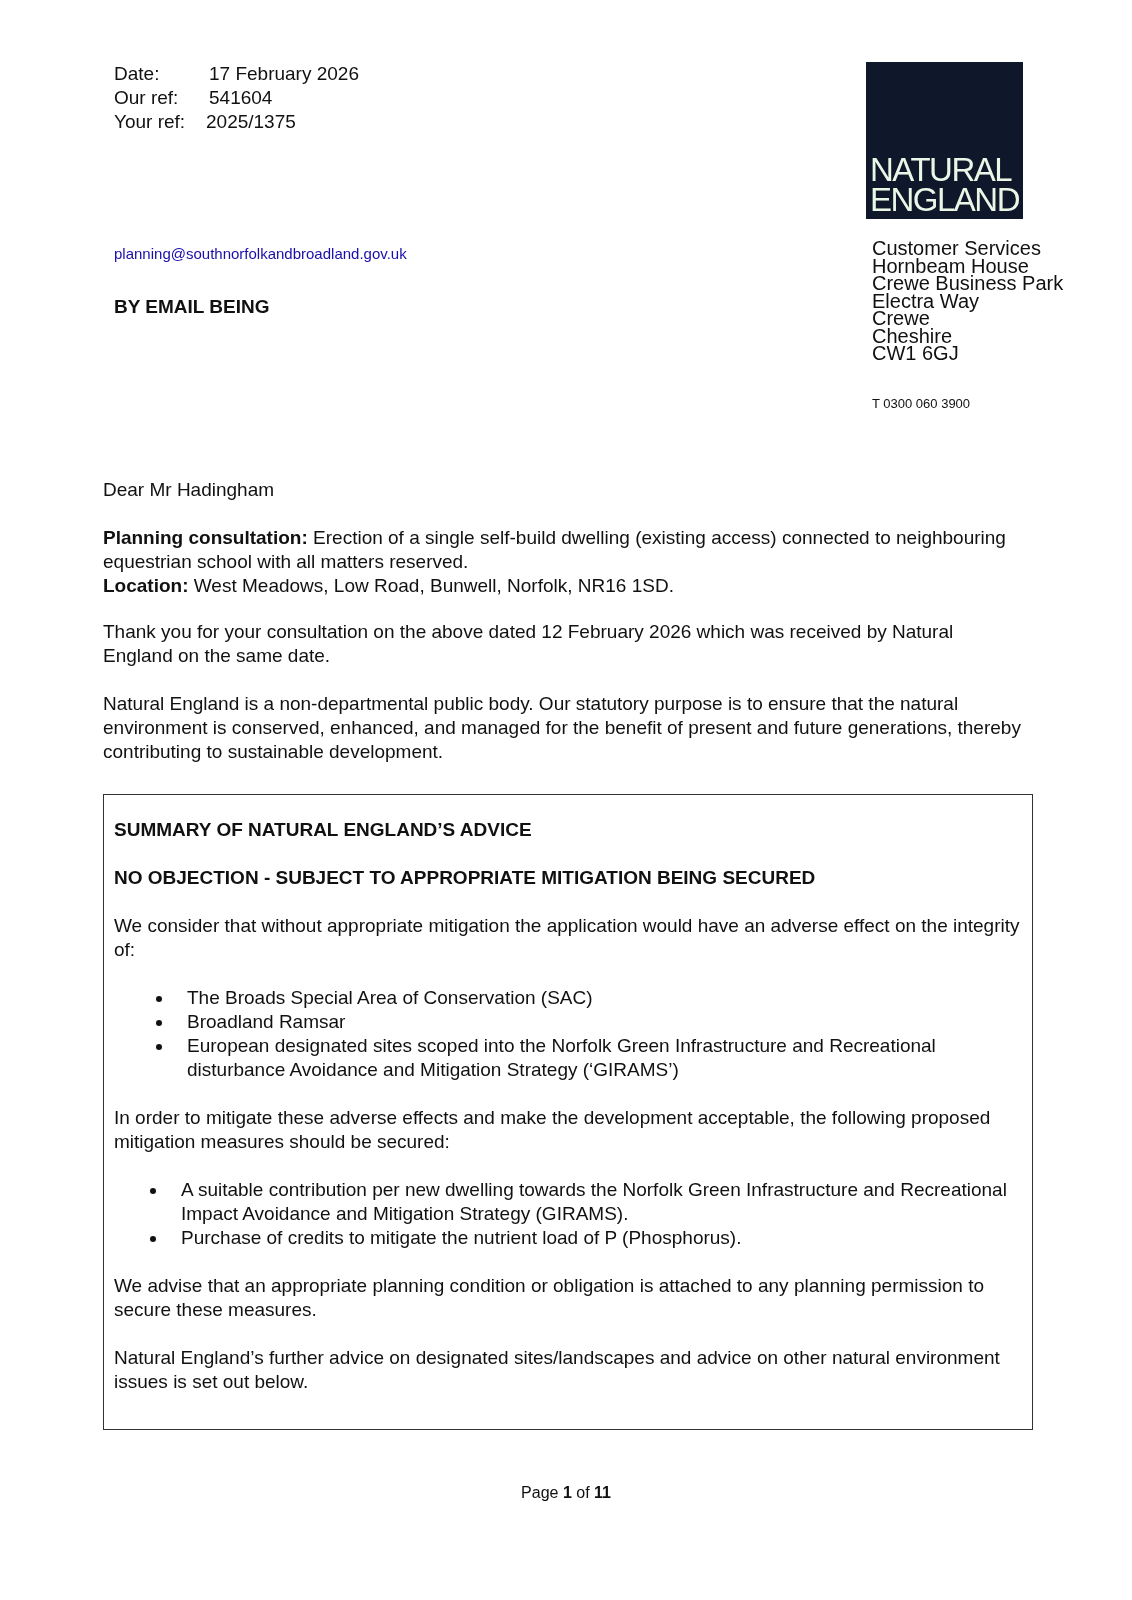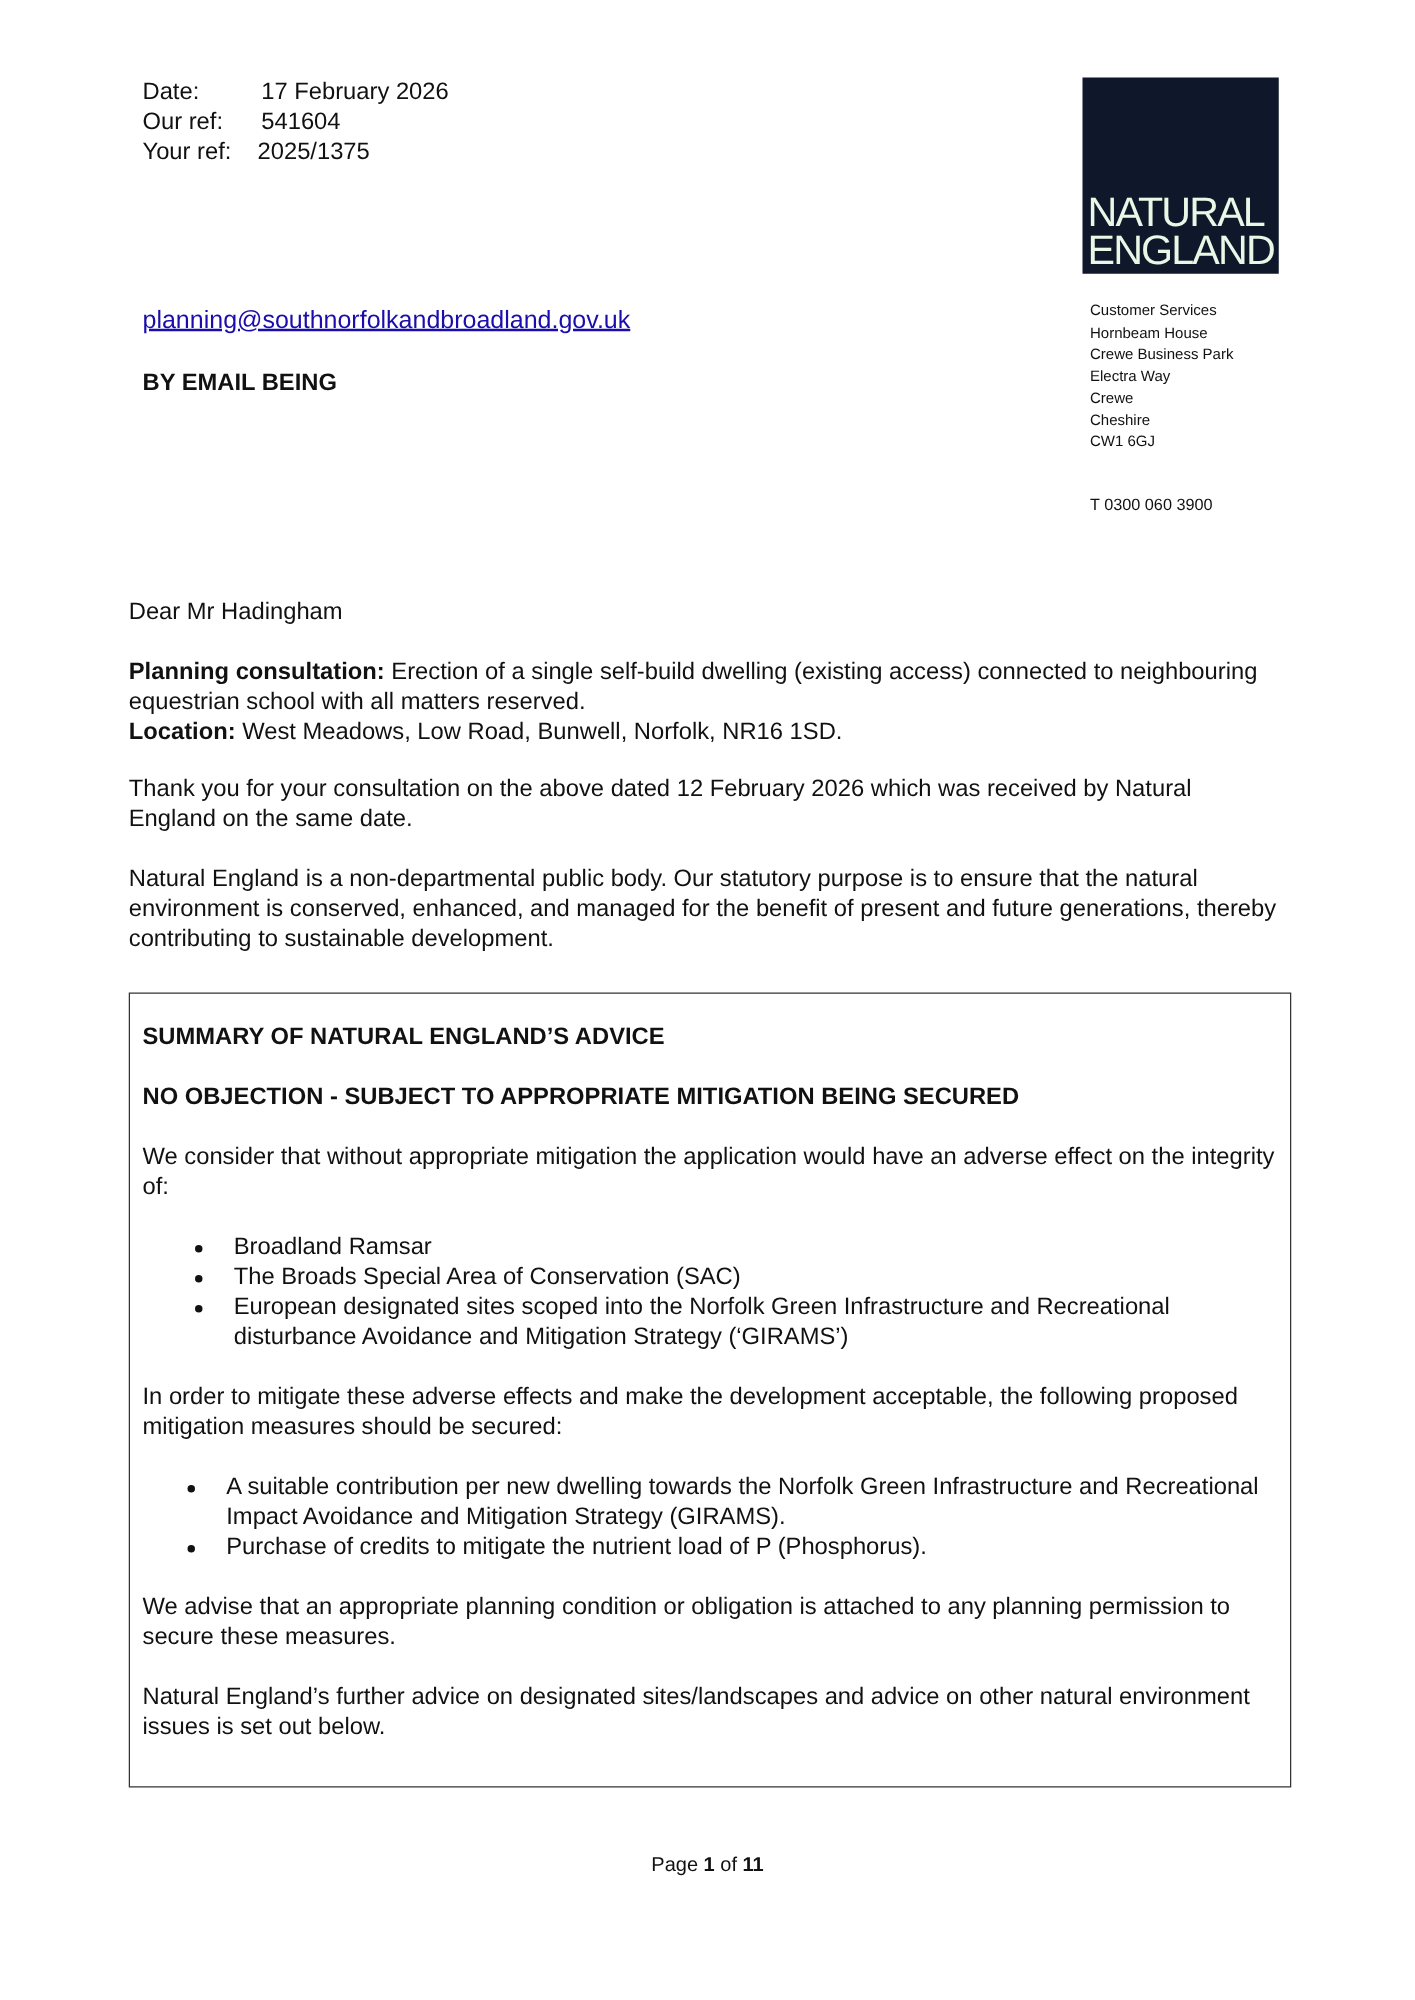--- a/index.html
+++ b/index.html
@@ -5,23 +5,23 @@
   html, body { margin:0; padding:0; background:#ffffff; }
   body { width:1132px; height:1600px; position:relative; overflow:hidden;
          font-family:"Liberation Sans", sans-serif; color:#111; }
   .abs { position:absolute; }
   .refs { left:114px; top:62px; font-size:19px; line-height:24px; }
   .refs .row { display:flex; white-space:nowrap; }
   .refs .lbl { display:inline-block; }
   .logo { left:866px; top:62px; width:157px; height:157px; background:#0f172a; }
   .logo .t { position:absolute; left:4px; right:2px; color:#eaf6e6; font-size:33px; line-height:32px;
              letter-spacing:-1.5px; font-family:"Liberation Sans", sans-serif; white-space:nowrap; }
-  .addr { left:872px; top:240px; font-size:12px; line-height:17.5px; }
+  .addr { left:872px; top:240px; font-size:20px; line-height:17.5px; }
   .phone { left:872px; top:396px; font-size:13px; }
-  .email { left:114px; top:245px; font-size:20px; color:#1a0dab; text-decoration:underline; }
+  .email { left:114px; top:245px; font-size:15px; color:#1a0dab; }
   .byemail { left:114px; top:296px; font-size:19px; font-weight:bold; }
   .body { left:103px; width:920px; font-size:19px; line-height:24px; }
   .box { left:103px; top:794px; width:930px; height:636px; border:1.5px solid #333; box-sizing:border-box; }
   .inbox { left:114px; width:910px; font-size:19px; line-height:24px; }
   .bold { font-weight:bold; }
   ul.bl { margin:0; padding:0; list-style:none; }
   ul.bl li { position:relative; }
   ul.bl li .dot { position:absolute; width:6px; height:6px; border-radius:50%; background:#111; top:10px; }
   .footer { left:0; width:1132px; top:1484px; text-align:center; font-size:16px; }
 </style>
@@ -72,22 +72,22 @@
 <div class="abs body" style="top:620px">Thank you for your consultation on the above dated 12 February 2026 which was received by Natural England on the same date.</div>
 <div class="abs body" style="top:692px">Natural England is a non-departmental public body. Our statutory purpose is to ensure that the natural environment is conserved, enhanced, and managed for the benefit of present and future generations, thereby contributing to sustainable development.</div>
 
 <div class="abs box"></div>
 
 <div class="abs inbox bold" style="top:818px">SUMMARY OF NATURAL ENGLAND’S ADVICE</div>
 <div class="abs inbox bold" style="top:866px">NO OBJECTION - SUBJECT TO APPROPRIATE MITIGATION BEING SECURED</div>
 <div class="abs inbox" style="top:914px">We consider that without appropriate mitigation the application would have an adverse effect on the integrity of:</div>
 
 <ul class="abs inbox bl" style="top:986px">
+  <li style="padding-left:73px"><span class="dot" style="left:42px"></span><span>The Broads Special Area of Conservation (SAC)</span></li>
   <li style="padding-left:73px"><span class="dot" style="left:42px"></span><span>Broadland Ramsar</span></li>
-  <li style="padding-left:73px"><span class="dot" style="left:42px"></span><span>The Broads Special Area of Conservation (SAC)</span></li>
   <li style="padding-left:73px"><span class="dot" style="left:42px"></span><span>European designated sites scoped into the Norfolk Green Infrastructure and Recreational disturbance Avoidance and Mitigation Strategy (‘GIRAMS’)</span></li>
 </ul>
 
 <div class="abs inbox" style="top:1106px">In order to mitigate these adverse effects and make the development acceptable, the following proposed mitigation measures should be secured:</div>
 
 <ul class="abs inbox bl" style="top:1178px">
   <li style="padding-left:67px"><span class="dot" style="left:36px"></span><span>A suitable contribution per new dwelling towards the Norfolk Green Infrastructure and Recreational Impact Avoidance and Mitigation Strategy (GIRAMS).</span></li>
   <li style="padding-left:67px"><span class="dot" style="left:36px"></span><span>Purchase of credits to mitigate the nutrient load of P (Phosphorus).</span></li>
 </ul>
 

